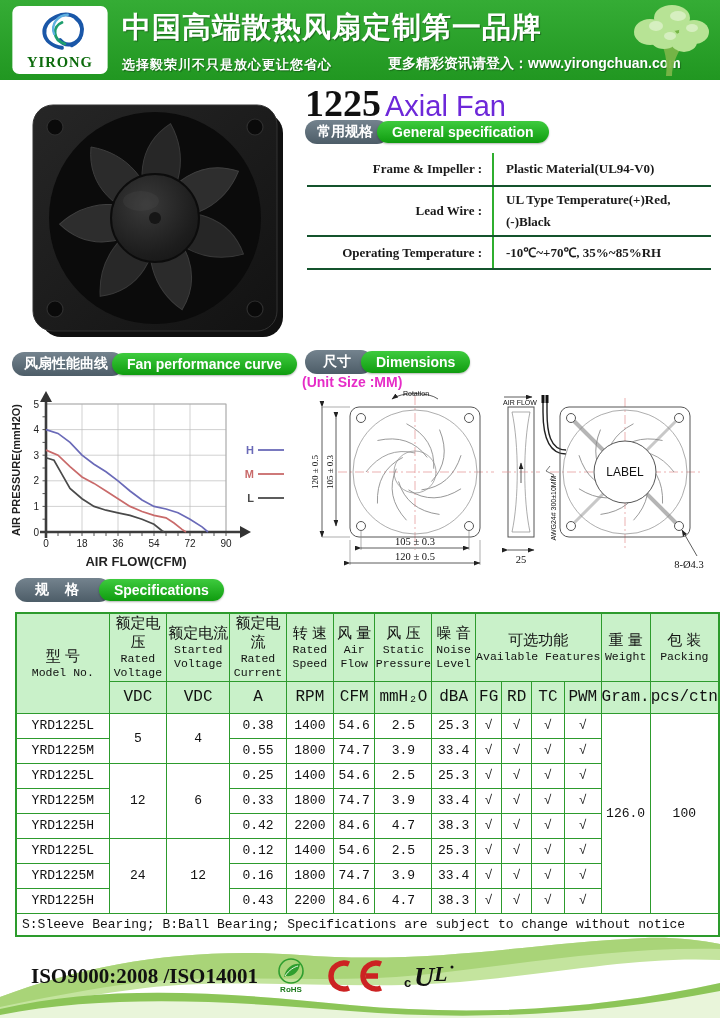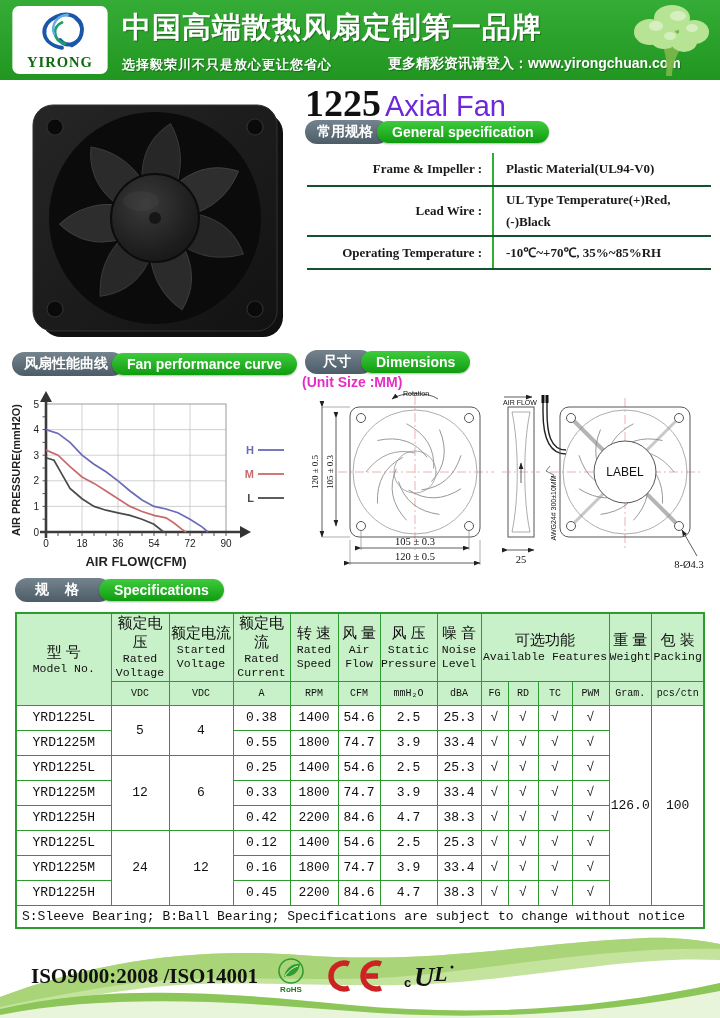--- a/index.html
+++ b/index.html
@@ -68,21 +68,21 @@
   .tinytext { font-size:7px; fill:#111; }
 
   
   .spec-table { position:absolute; left:15px; top:612px; border-collapse:collapse; table-layout:fixed;
     font-family:"Liberation Mono",monospace; color:#111; }
   .spec-table td, .spec-table th { border:1px solid #2d9b2d; text-align:center; vertical-align:middle; overflow:hidden; }
   .spec-table { border:2px solid #2d9b2d; }
   .spec-table thead th { background:#c9f1c9; font-weight:normal; }
   .spec-table .hz { font-family:"Liberation Sans",sans-serif; font-size:15px; }
   .spec-table .he { font-size:11.5px; line-height:1.25; }
-  .spec-table .unit-row th { font-size:10px; height:24px; }
+  .spec-table .unit-row th { font-size:16px; height:32px; }
   .spec-table tbody td { font-size:13px; height:25px; background:#fff; }
   .spec-table .th1 { height:64px; }
   .spec-note td { text-align:left !important; font-size:13px; padding:3px 5px; height:22px; }
 
   
   .footer-wave { position:absolute; left:0; top:935px; width:720px; height:83px; }
   .cert-row { position:absolute; left:15px; top:957px; display:flex; align-items:center; gap:16px; }
   .iso-text { font-family:"Liberation Serif",serif; font-weight:bold; font-size:21px; color:#111;margin-left:16px; }
 </style>
 </head>
@@ -552,21 +552,21 @@
           <td>74.7</td>
           <td>3.9</td>
           <td>33.4</td>
           <td>√</td>
           <td>√</td>
           <td>√</td>
           <td>√</td>
         </tr>
         <tr>
           <td>YRD1225H</td>
-          <td>0.45</td>
+          <td>0.43</td>
           <td>2200</td>
           <td>84.6</td>
           <td>4.7</td>
           <td>38.3</td>
           <td>√</td>
           <td>√</td>
           <td>√</td>
           <td>√</td>
         </tr>
       </tbody>

